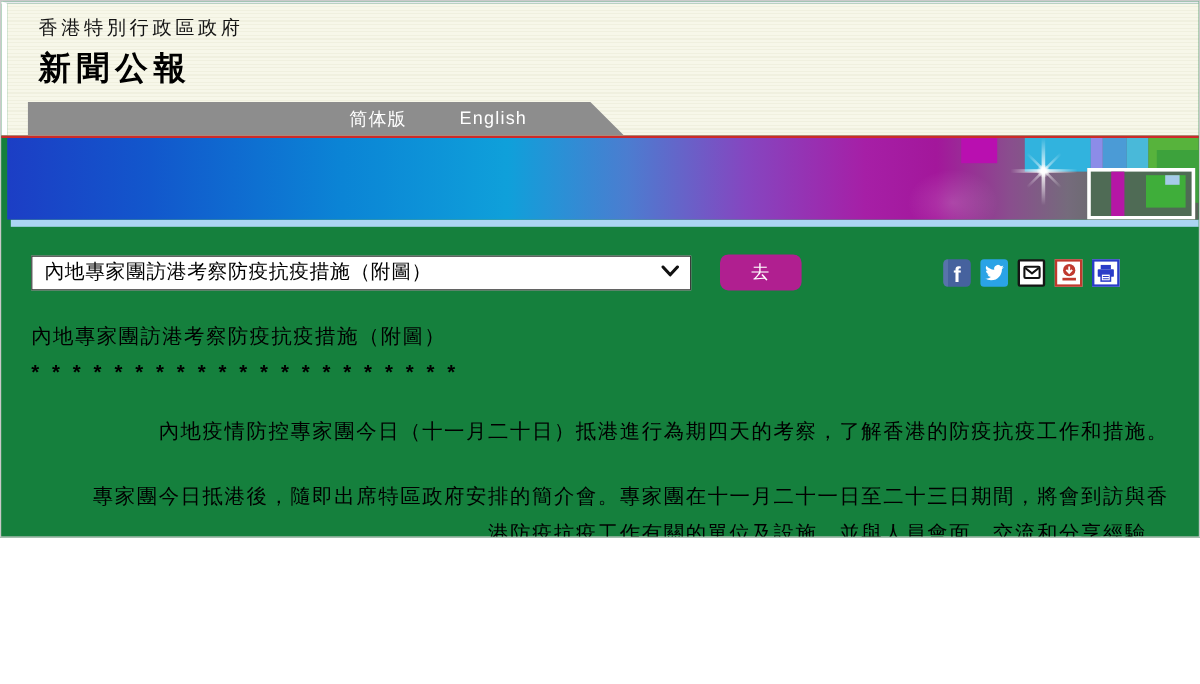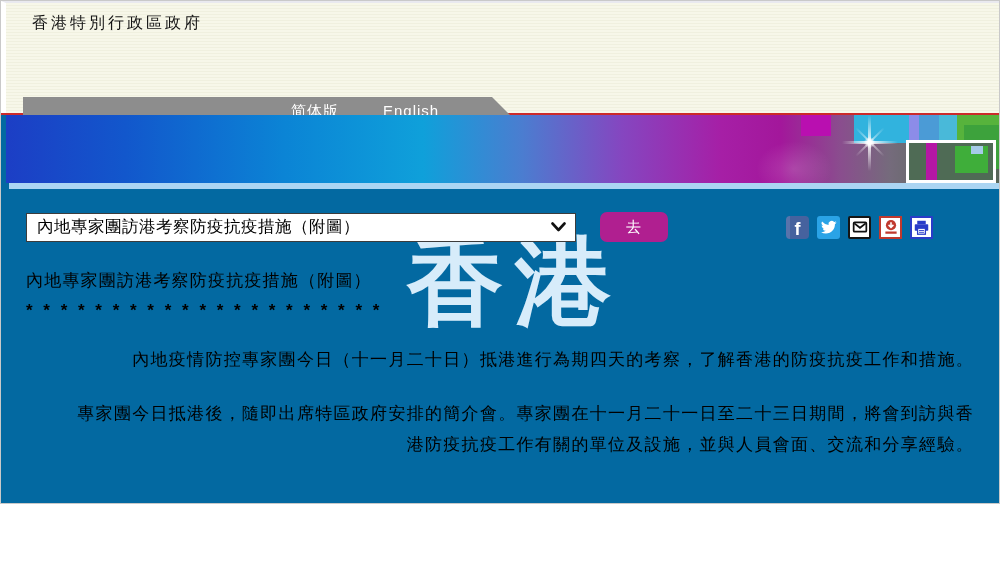--- a/index.html
+++ b/index.html
@@ -1,31 +1,31 @@
 <!DOCTYPE html>
 <html><head>
 <meta charset="utf-8">
 <style>
   * { margin:0; padding:0; box-sizing:border-box; }
   html,body { width:1000px; height:570px; background:#fff; font-family:"Liberation Sans",sans-serif; }
-  .page { position:relative; width:1000px; height:504px; border:1px solid #c9c9c9; overflow:hidden; background:#0369a1; }
+  .page { position:relative; width:1000px; height:448px; border:1px solid #c9c9c9; overflow:hidden; background:#15803d; }
 
   
   .headwrap {
     border-left:5px solid #fff; border-top:2px solid #e9e9ef;
     background:repeating-linear-gradient(0deg,#f7f7e9 0 2px,#f0f0df 2px 3px);
   }
   .masthead { height:82px; padding:10px 0 0 26px; }
   .dept { font-size:16px; letter-spacing:3px; color:#141414; }
   .site-title { font-size:27px; font-weight:bold; letter-spacing:5px; color:#000; margin-top:5px; }
 
   
   .tabbar { position:relative; height:28px; }
   .tab-gray {
-    position:absolute; left:17px; top:12px; width:497px; height:28px; background:#8d8d8d;
+    position:absolute; left:17px; top:0; width:497px; height:28px; background:#8d8d8d;
     clip-path:polygon(0 0, calc(100% - 28px) 0, 100% 100%, 0 100%);
   }
   .tab-gray span { position:absolute; top:5px; color:#fff; font-size:15px; letter-spacing:1px; cursor:pointer; }
   .lbl-simplified { left:268px; }
   .lbl-english { left:360px; }
   .tab-red {
     position:absolute; left:17px; top:0; width:260px; height:28px; background:#c23434;
     border-left:4px solid #8e1f1f;
     clip-path:polygon(0 0, calc(100% - 26px) 0, 100% 100%, 0 100%);
     cursor:pointer;
@@ -103,20 +103,21 @@
   .para { margin-top:23px; line-height:31px; letter-spacing:1.3px; text-indent:37px;text-align:right; }
 </style>
 </head>
 <body>
 
 <div class="page">
 
   <div class="headwrap">
     <div class="masthead">
       <div class="dept">香港特別行政區政府</div>
+      <div class="site-title">新聞公報</div>
     </div>
     <nav class="tabbar">
       <div class="tab-gray">
         <span class="lbl-simplified">简体版</span>
         <span class="lbl-english">English</span>
       </div>
     </nav>
   </div>
   <div class="redline"></div>
 
@@ -139,21 +140,20 @@
         <div class="ray v"></div>
       <div class="ray d1"></div>
         <div class="ray d2"></div>
       <div class="core"></div>
     </div>
   </div>
   <div class="bluestrip"></div>
 
   <main>
     <div class="watermark">
-      <div>香港</div>
     </div>
 
     <div class="toolbar">
       <div class="selectbox">
         <span class="select-text">內地專家團訪港考察防疫抗疫措施（附圖）</span>
         <span>
           <svg width="15" height="10" viewBox="0 0 15 10">
               <path d="M1.5 1.5 7.5 8l6-6.5" fill="none" stroke="#111" stroke-width="2.6" stroke-linecap="round" stroke-linejoin="round"></path>
             </svg>
         </span>

